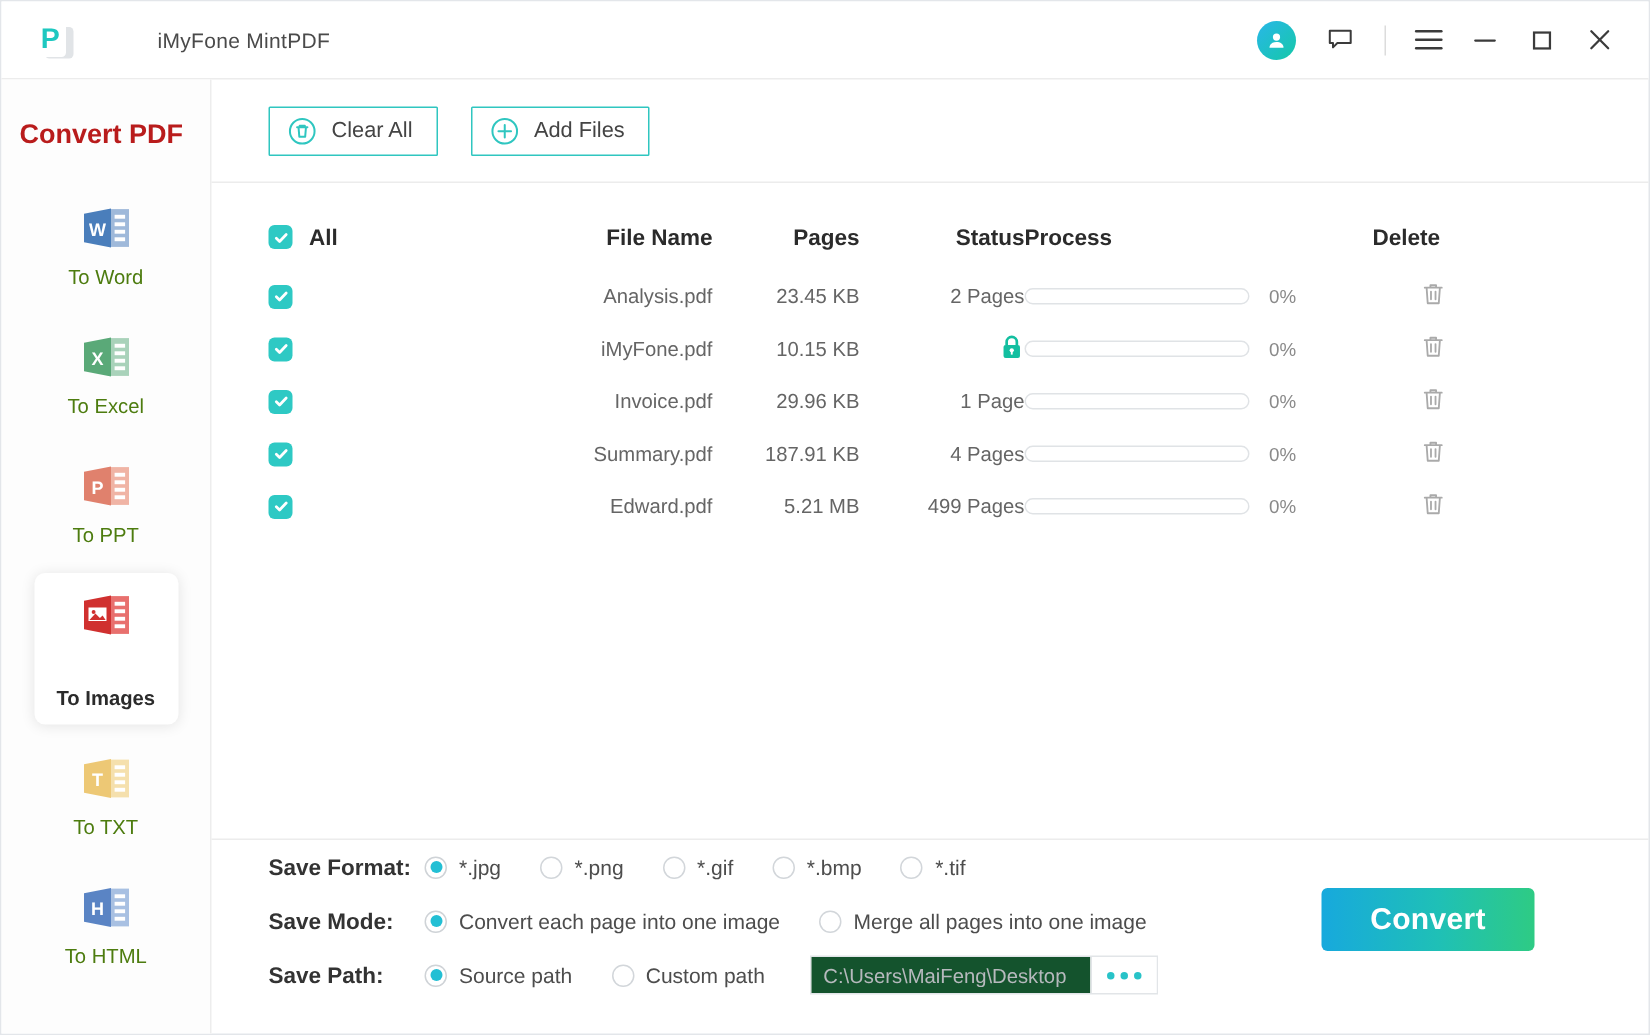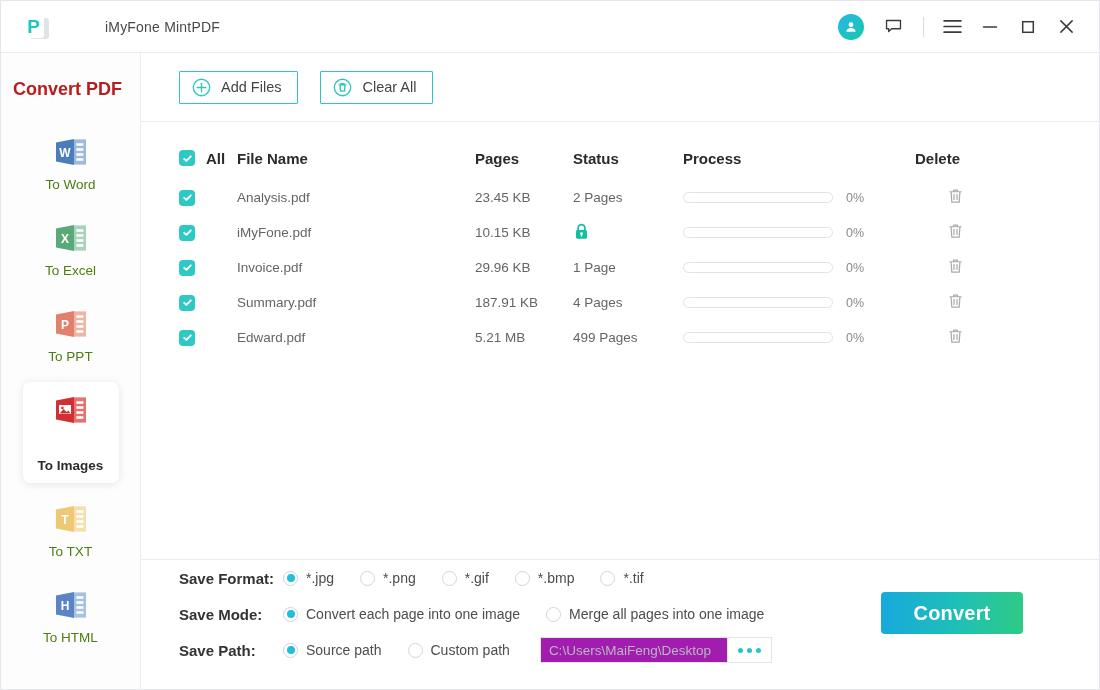--- a/index.html
+++ b/index.html
@@ -118,20 +118,21 @@
     background:#fff;
     display:flex; align-items:center; gap:9px;
     font-size:14.5px; color:#444;
     cursor:pointer;
     border-radius:1px;
   }
 
   .list-wrap { flex:1; display:flex; flex-direction:column; min-height:0;
     border-top:1px solid #ececec;
     margin-left:0;
+    text-align:right;
   }
   .table { padding:0 0 0 38px; }
 
   .row {
     display:flex; align-items:center;
     height:35px;
     font-size:13.5px; color:#656565;
   }
   .row.head {
     height:44px; margin-top:14px;
@@ -188,21 +189,21 @@
   }
   .path-field {
     display:flex; align-items:center; margin-left:4px;
     border:1px solid #e2e5e8; height:26px;
   }
   .path-input {
     width:186px; height:100%;
     border:none; outline:none;
     font-family:"Liberation Sans", sans-serif;
     font-size:13.5px; color:#b6b9bd;
-    padding:0 8px; background:#a21caf;
+    padding:0 8px; background:#14532d;
   }
   .path-browse {
     width:44px; height:100%;
     border-left:1px solid #e2e5e8;
     display:flex; align-items:center; justify-content:center; gap:4px;
     cursor:pointer; background:#fff;
   }
   .dot { width:5px; height:5px; border-radius:50%; background:#28c3c8; }
 
   .convert-btn {
@@ -372,31 +373,31 @@
 
       </div>
     </div>
 
     <div class="main">
 
       <div class="toolbar">
         <div class="tool-btn">
           <svg width="21" height="21" viewBox="0 0 22 22" fill="none" stroke="#2fc6c0" stroke-width="1.4">
             <circle cx="11" cy="11" r="8.6"></circle>
+            <path d="M7.4 8.2h7.2M9.2 8.2V7.1h3.6v1.1M8.4 8.2l.55 6.6h4.1l.55-6.6" stroke-linecap="round" stroke-linejoin="round"></path>
+          </svg>
+          <span>Clear All</span>
+        </div>
+        <div class="tool-btn">
+          <svg width="21" height="21" viewBox="0 0 22 22" fill="none" stroke="#2fc6c0" stroke-width="1.4">
+            <circle cx="11" cy="11" r="8.6"></circle>
               <line x1="11" y1="6.6" x2="11" y2="15.4" stroke-linecap="round"></line>
               <line x1="6.6" y1="11" x2="15.4" y2="11" stroke-linecap="round"></line>
           </svg>
           <span>Add Files</span>
-        </div>
-        <div class="tool-btn">
-          <svg width="21" height="21" viewBox="0 0 22 22" fill="none" stroke="#2fc6c0" stroke-width="1.4">
-            <circle cx="11" cy="11" r="8.6"></circle>
-            <path d="M7.4 8.2h7.2M9.2 8.2V7.1h3.6v1.1M8.4 8.2l.55 6.6h4.1l.55-6.6" stroke-linecap="round" stroke-linejoin="round"></path>
-          </svg>
-          <span>Clear All</span>
         </div>
       </div>
 
       <div class="list-wrap">
         <div class="table">
 
           <div class="row head">
             <div class="c-check">
               <span class="cb">
                 <svg width="11" height="11" viewBox="0 0 12 12" fill="none" stroke="#fff" stroke-width="2" stroke-linecap="round" stroke-linejoin="round">

